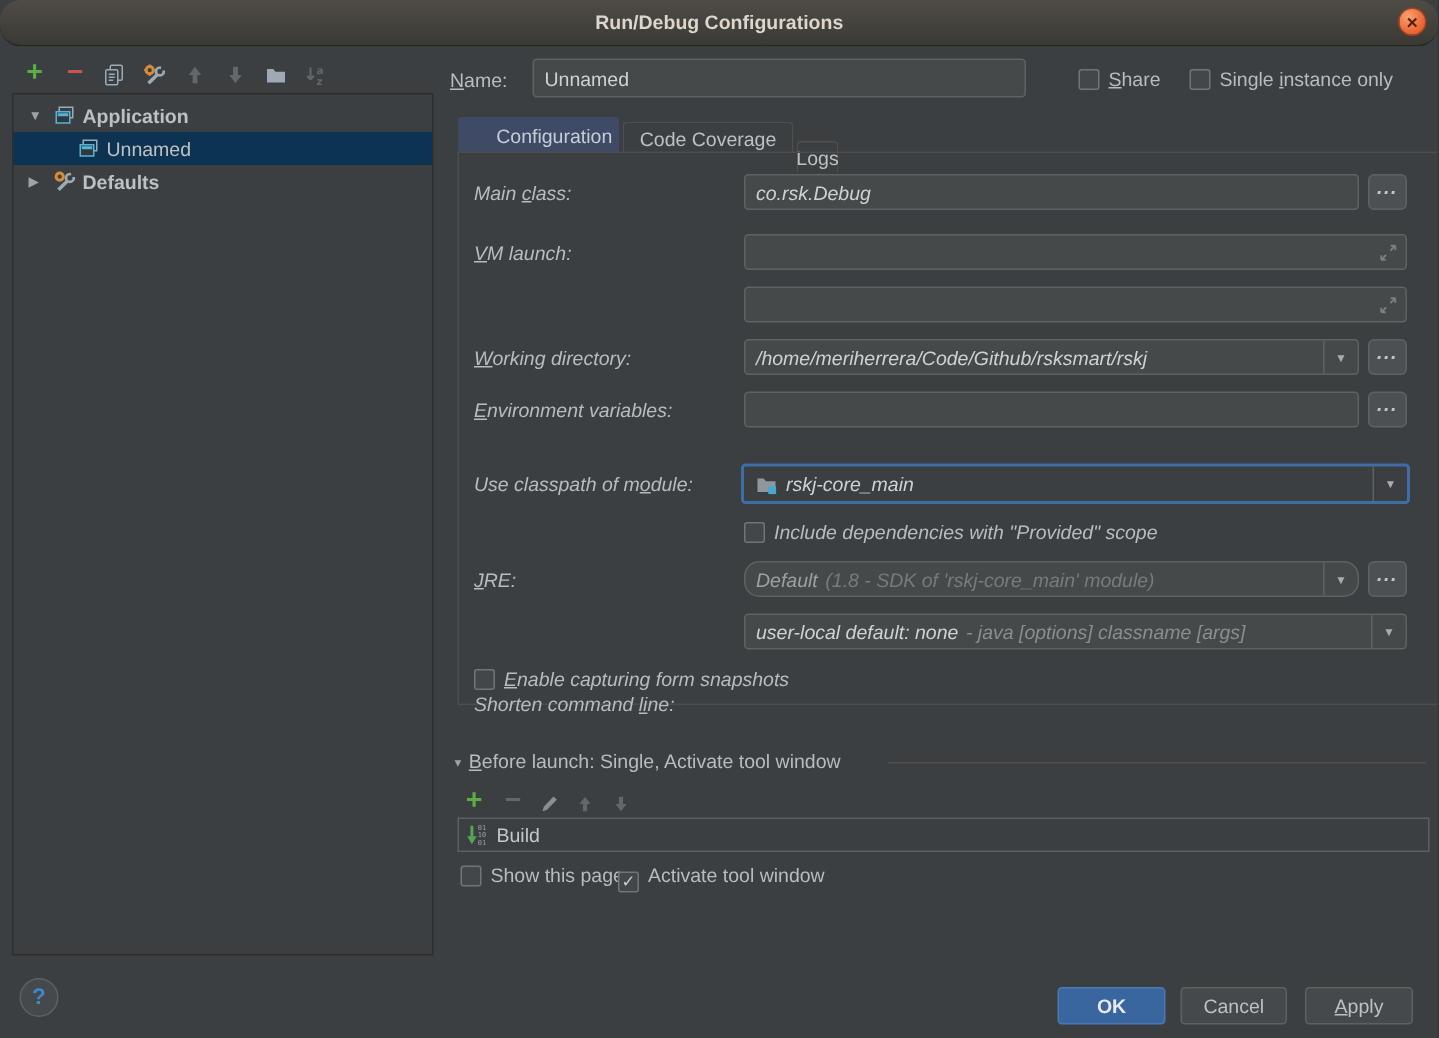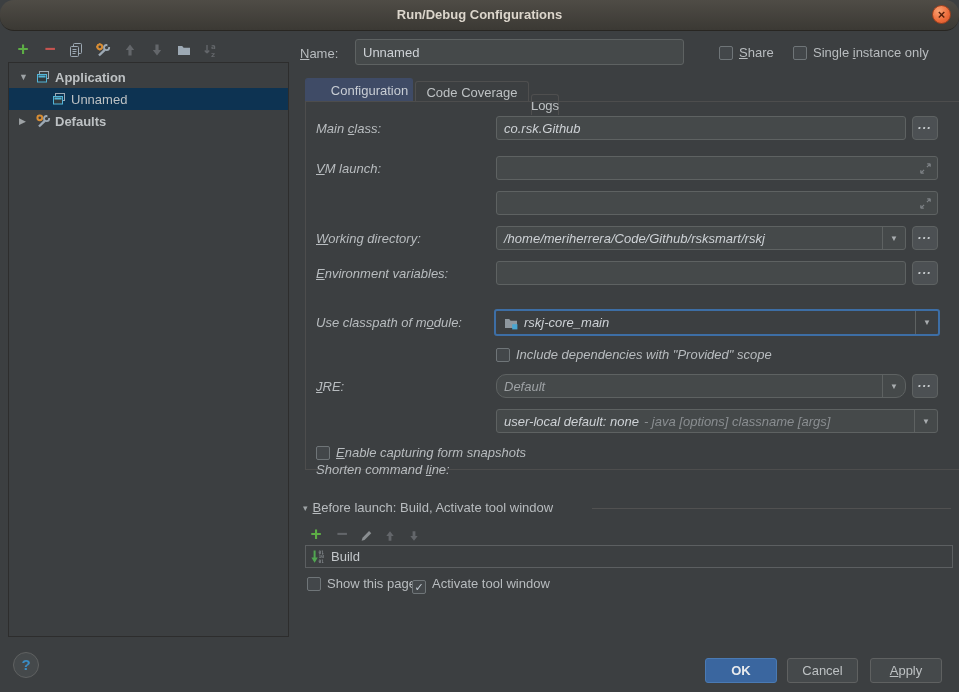--- a/index.html
+++ b/index.html
@@ -185,21 +185,21 @@
   <div class="tab" style="left:531px;top:81px;width:28px;margin-top:13px;">
       <span>Logs</span>
     </div>
 
   <div class="content-panel">
 
     <span class="rowlbl" style="top:14px;">
         <span class="lbl"><span>Main </span><span class="mn">c</span><span>lass:</span></span>
       </span>
     <div class="field" style="left:190px;top:14px;width:410px;">
-        <span>co.rsk.Github</span>
+        <span>co.rsk.Debug</span>
       </div>
     <span class="browse" style="left:606px;top:14px;"><span>...</span></span>
 
     <span class="rowlbl" style="top:54px;">
         <span class="lbl"><span class="mn">V</span><span>M launch:</span></span>
       </span>
     <div class="field" style="left:190px;top:54px;width:442px;">
       <span></span>
       <span class="expicon">
         <svg width="15" height="15" viewBox="0 0 16 16">
@@ -254,20 +254,21 @@
 
     <span class="abs" style="left:190px;top:245px;">
       <span class="cb"></span><span class="lbl">Include dependencies with "Provided" scope</span>
     </span>
 
     <span class="rowlbl" style="top:272px;">
         <span class="lbl"><span class="mn">J</span><span>RE:</span></span>
       </span>
     <div class="field combo" style="left:190px;top:272px;width:410px;border-radius:10px;">
       <span class="disabled-main">Default</span>
+      <span class="disabled-detail" style="margin-left:5px;">(1.8 - SDK of 'rskj-core_main' module)</span>
       <span class="arrowbox">
           <span>▼</span>
         </span>
     </div>
     <span class="browse" style="left:606px;top:272px;"><span>...</span></span>
 
     <span class="rowlbl" style="top:307px;margin-top:48px;">
         <span class="lbl"><span>Shorten command </span><span class="mn">li</span><span>ne:</span></span>
       </span>
     <div class="field combo" style="left:190px;top:307px;width:442px;">
@@ -278,21 +279,21 @@
         </span>
     </div>
 
     <span class="abs" style="left:10px;top:343px;">
       <span class="cb"></span><span class="lbl"><span class="mn">E</span><span>nable capturing form snapshots</span></span>
     </span>
   </div>
 
   <div class="sechead" style="left:303px;top:500px;">
     <span style="font-size:9px;color:#9ea3a6;margin-right:5px;">▾</span>
-    <span class="lbl"><span class="mn">B</span><span>efore launch: Build, Activate tool window</span></span>
+    <span class="lbl"><span class="mn">B</span><span>efore launch: Single, Activate tool window</span></span>
   </div>
   <div class="secline" style="left:592px;top:508px;width:359px;"></div>
 
   <span class="tbicon plus" style="left:306px;top:524px;">
       <span>+</span>
     </span>
   <span class="tbicon dim" style="left:332px;top:524px;font-size:19px;">
       <span>−</span>
     </span>
   <span class="tbicon" style="left:356px;top:526px;">

